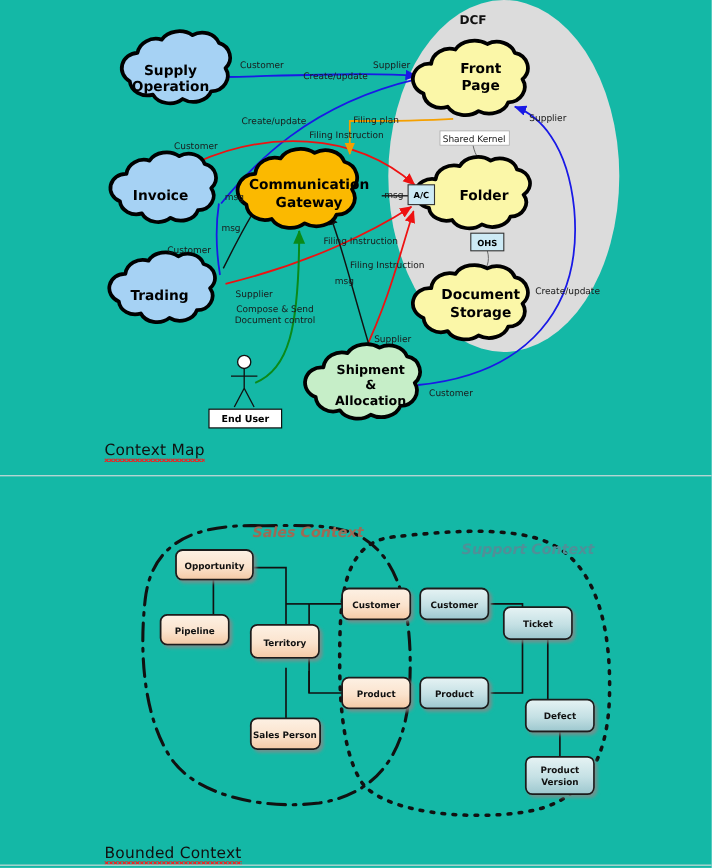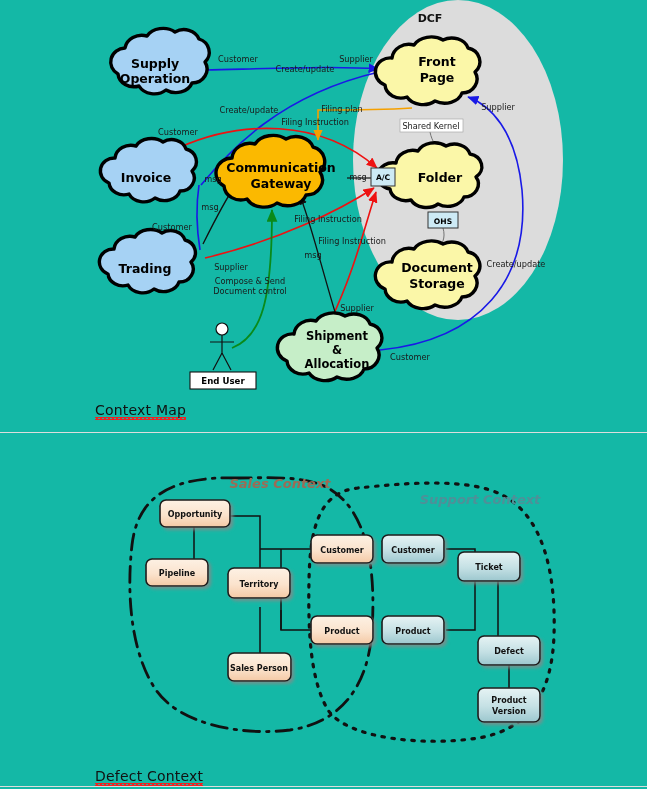--- a/index.html
+++ b/index.html
@@ -297,18 +297,18 @@
       </g>
       <g>
         <rect filter="url(#boxShadow)" x="450" y="248" width="62" height="34" rx="6" ry="6" fill="url(#supportGrad)" stroke="#1a1a1a" stroke-width="1.6"></rect>
         <text class="ent-label" x="481" y="263">Product</text>
         <text class="ent-label" x="481" y="274">Version</text>
       </g>
     </svg>
   </div>
 
   <div class="caption" id="caption-bounded-context">
-    <span class="sq">Defect Context</span>
+    <span class="sq">Bounded Context</span>
   </div>
 
   <div class="hr-line" id="divider-2"></div>
 
 </div>
 
 </body></html>

